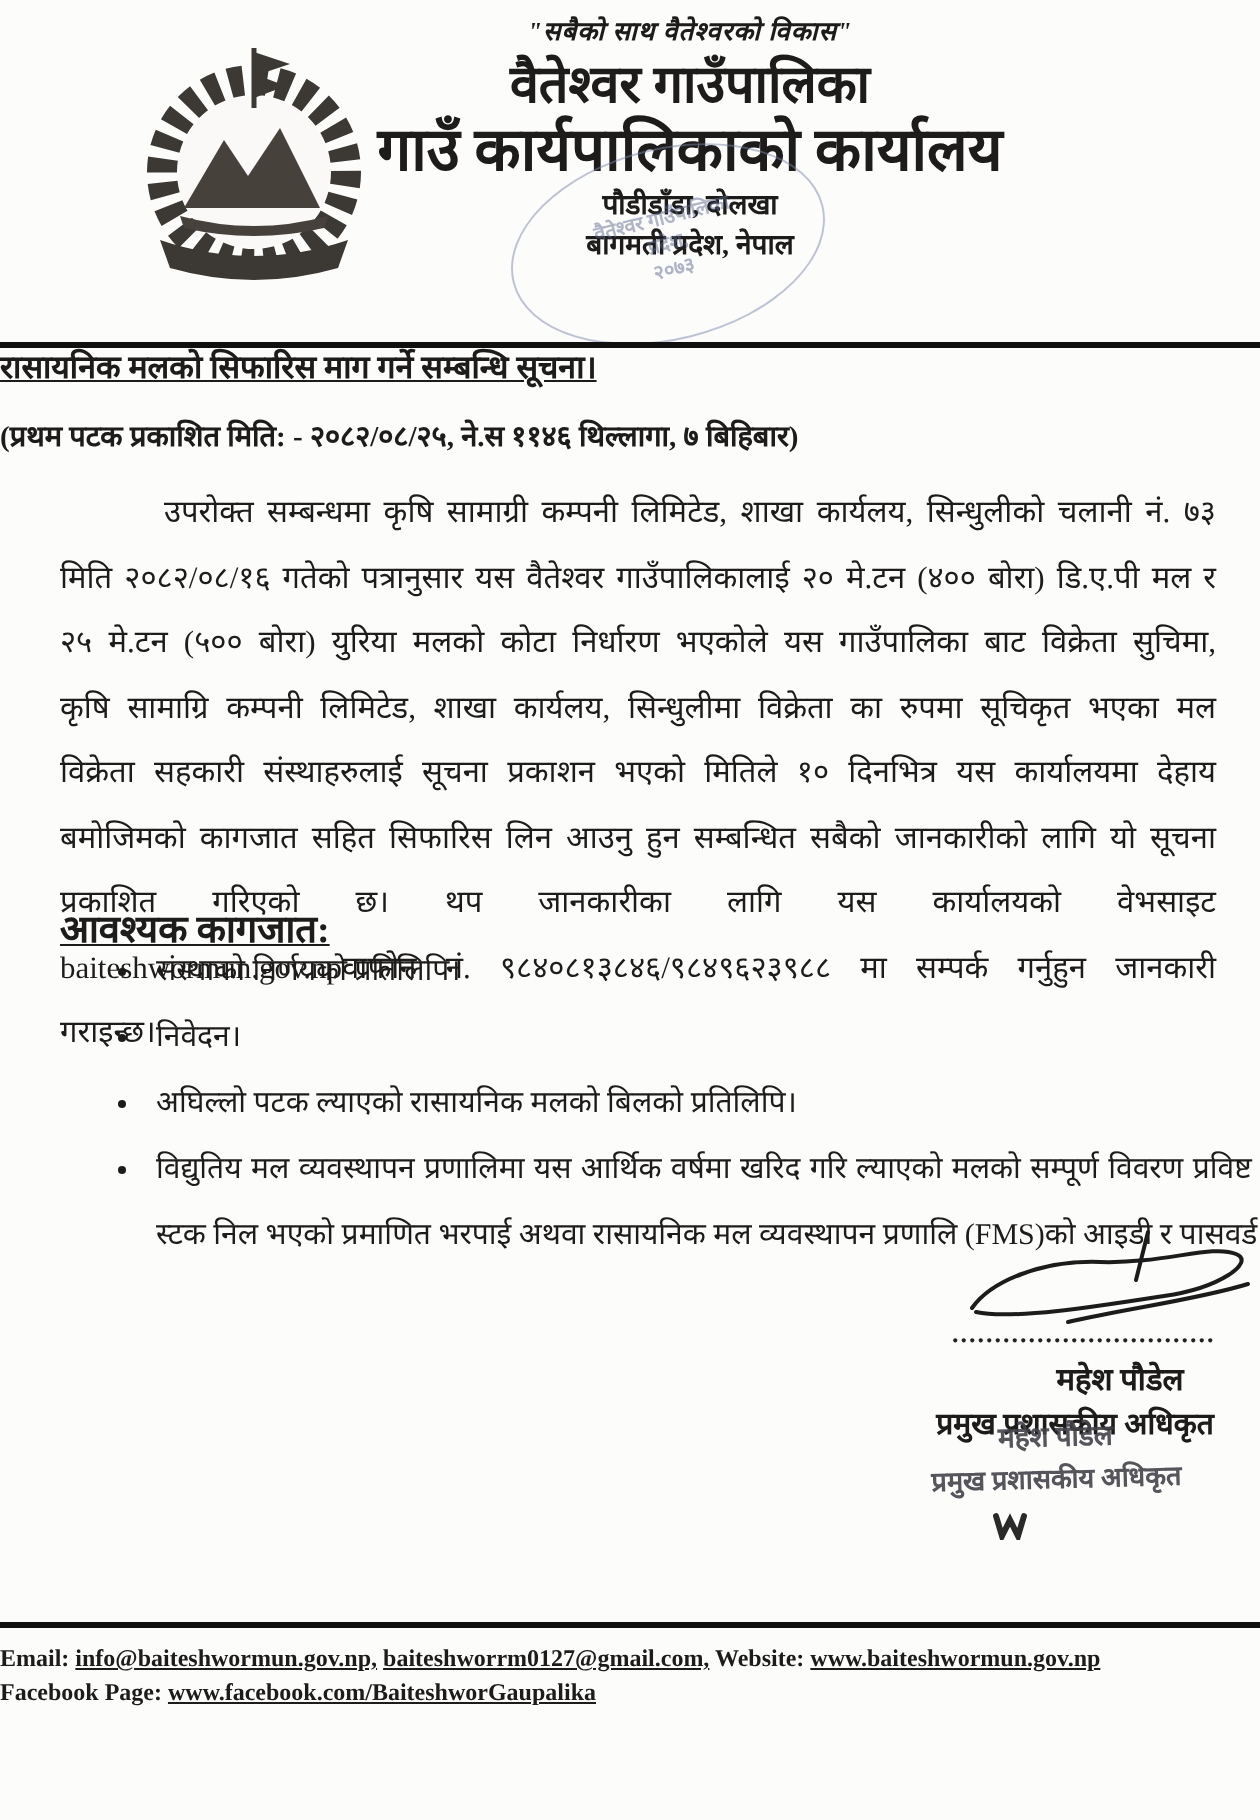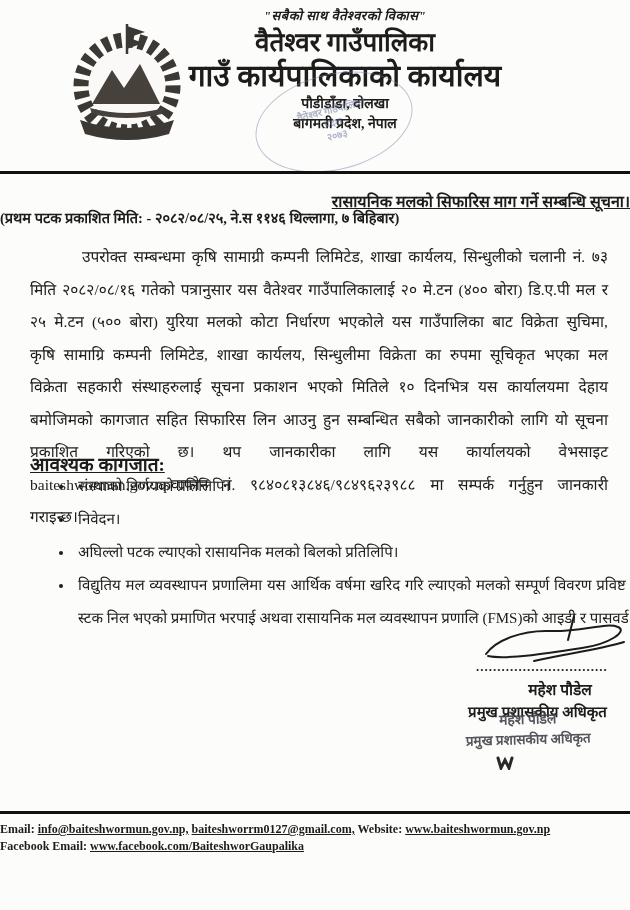--- a/index.html
+++ b/index.html
@@ -25,21 +25,21 @@
     transform:rotate(-14deg);color:#5c688f;opacity:.48;
     border:1.5px solid #7a86ad;border-radius:50%;
     display:flex;flex-direction:column;justify-content:center;align-items:center;
     font-size:10px;font-weight:bold;line-height:13px;text-align:center;
     pointer-events:none;
   }
   .rule{position:absolute;left:0;width:630px;background:#101010;}
   .rule-top{top:171px;height:3px;}
   .rule-bottom{top:811px;height:2.5px;}
   
-  .notice-title-wrap{position:absolute;top:190px;left:0;width:630px;text-align:right;}
+  .notice-title-wrap{position:absolute;top:172px;left:0;width:630px;text-align:left;}
   .notice-title{font-size:16px;font-weight:bold;text-decoration:underline;}
   .publish-line{position:absolute;top:207px;left:0;width:630px;text-align:left;
     font-size:14.5px;font-weight:bold;}
   .body-par{
     position:absolute;top:241px;left:30px;width:578px;
     font-size:15.5px;line-height:32.5px;text-align:justify;
     text-indent:52px;margin:0;word-spacing:2px;
   }
   .req-heading{position:absolute;top:451px;left:30px;font-size:19px;font-weight:bold;
     text-decoration:underline;}
@@ -134,18 +134,18 @@
   <div class="rule rule-bottom"></div>
   <div class="footer">
     <div>
       <span>Email:</span>
       <span class="u">info@baiteshwormun.gov.np,</span>
       <span class="u">baiteshworrm0127@gmail.com,</span>
       <span>Website:</span>
       <span class="u">www.baiteshwormun.gov.np</span>
     </div>
     <div>
-      <span>Facebook Email:</span>
+      <span>Facebook Page:</span>
       <span class="u">www.facebook.com/BaiteshworGaupalika</span>
     </div>
   </div>
 
 </div>
 
 </body></html>

